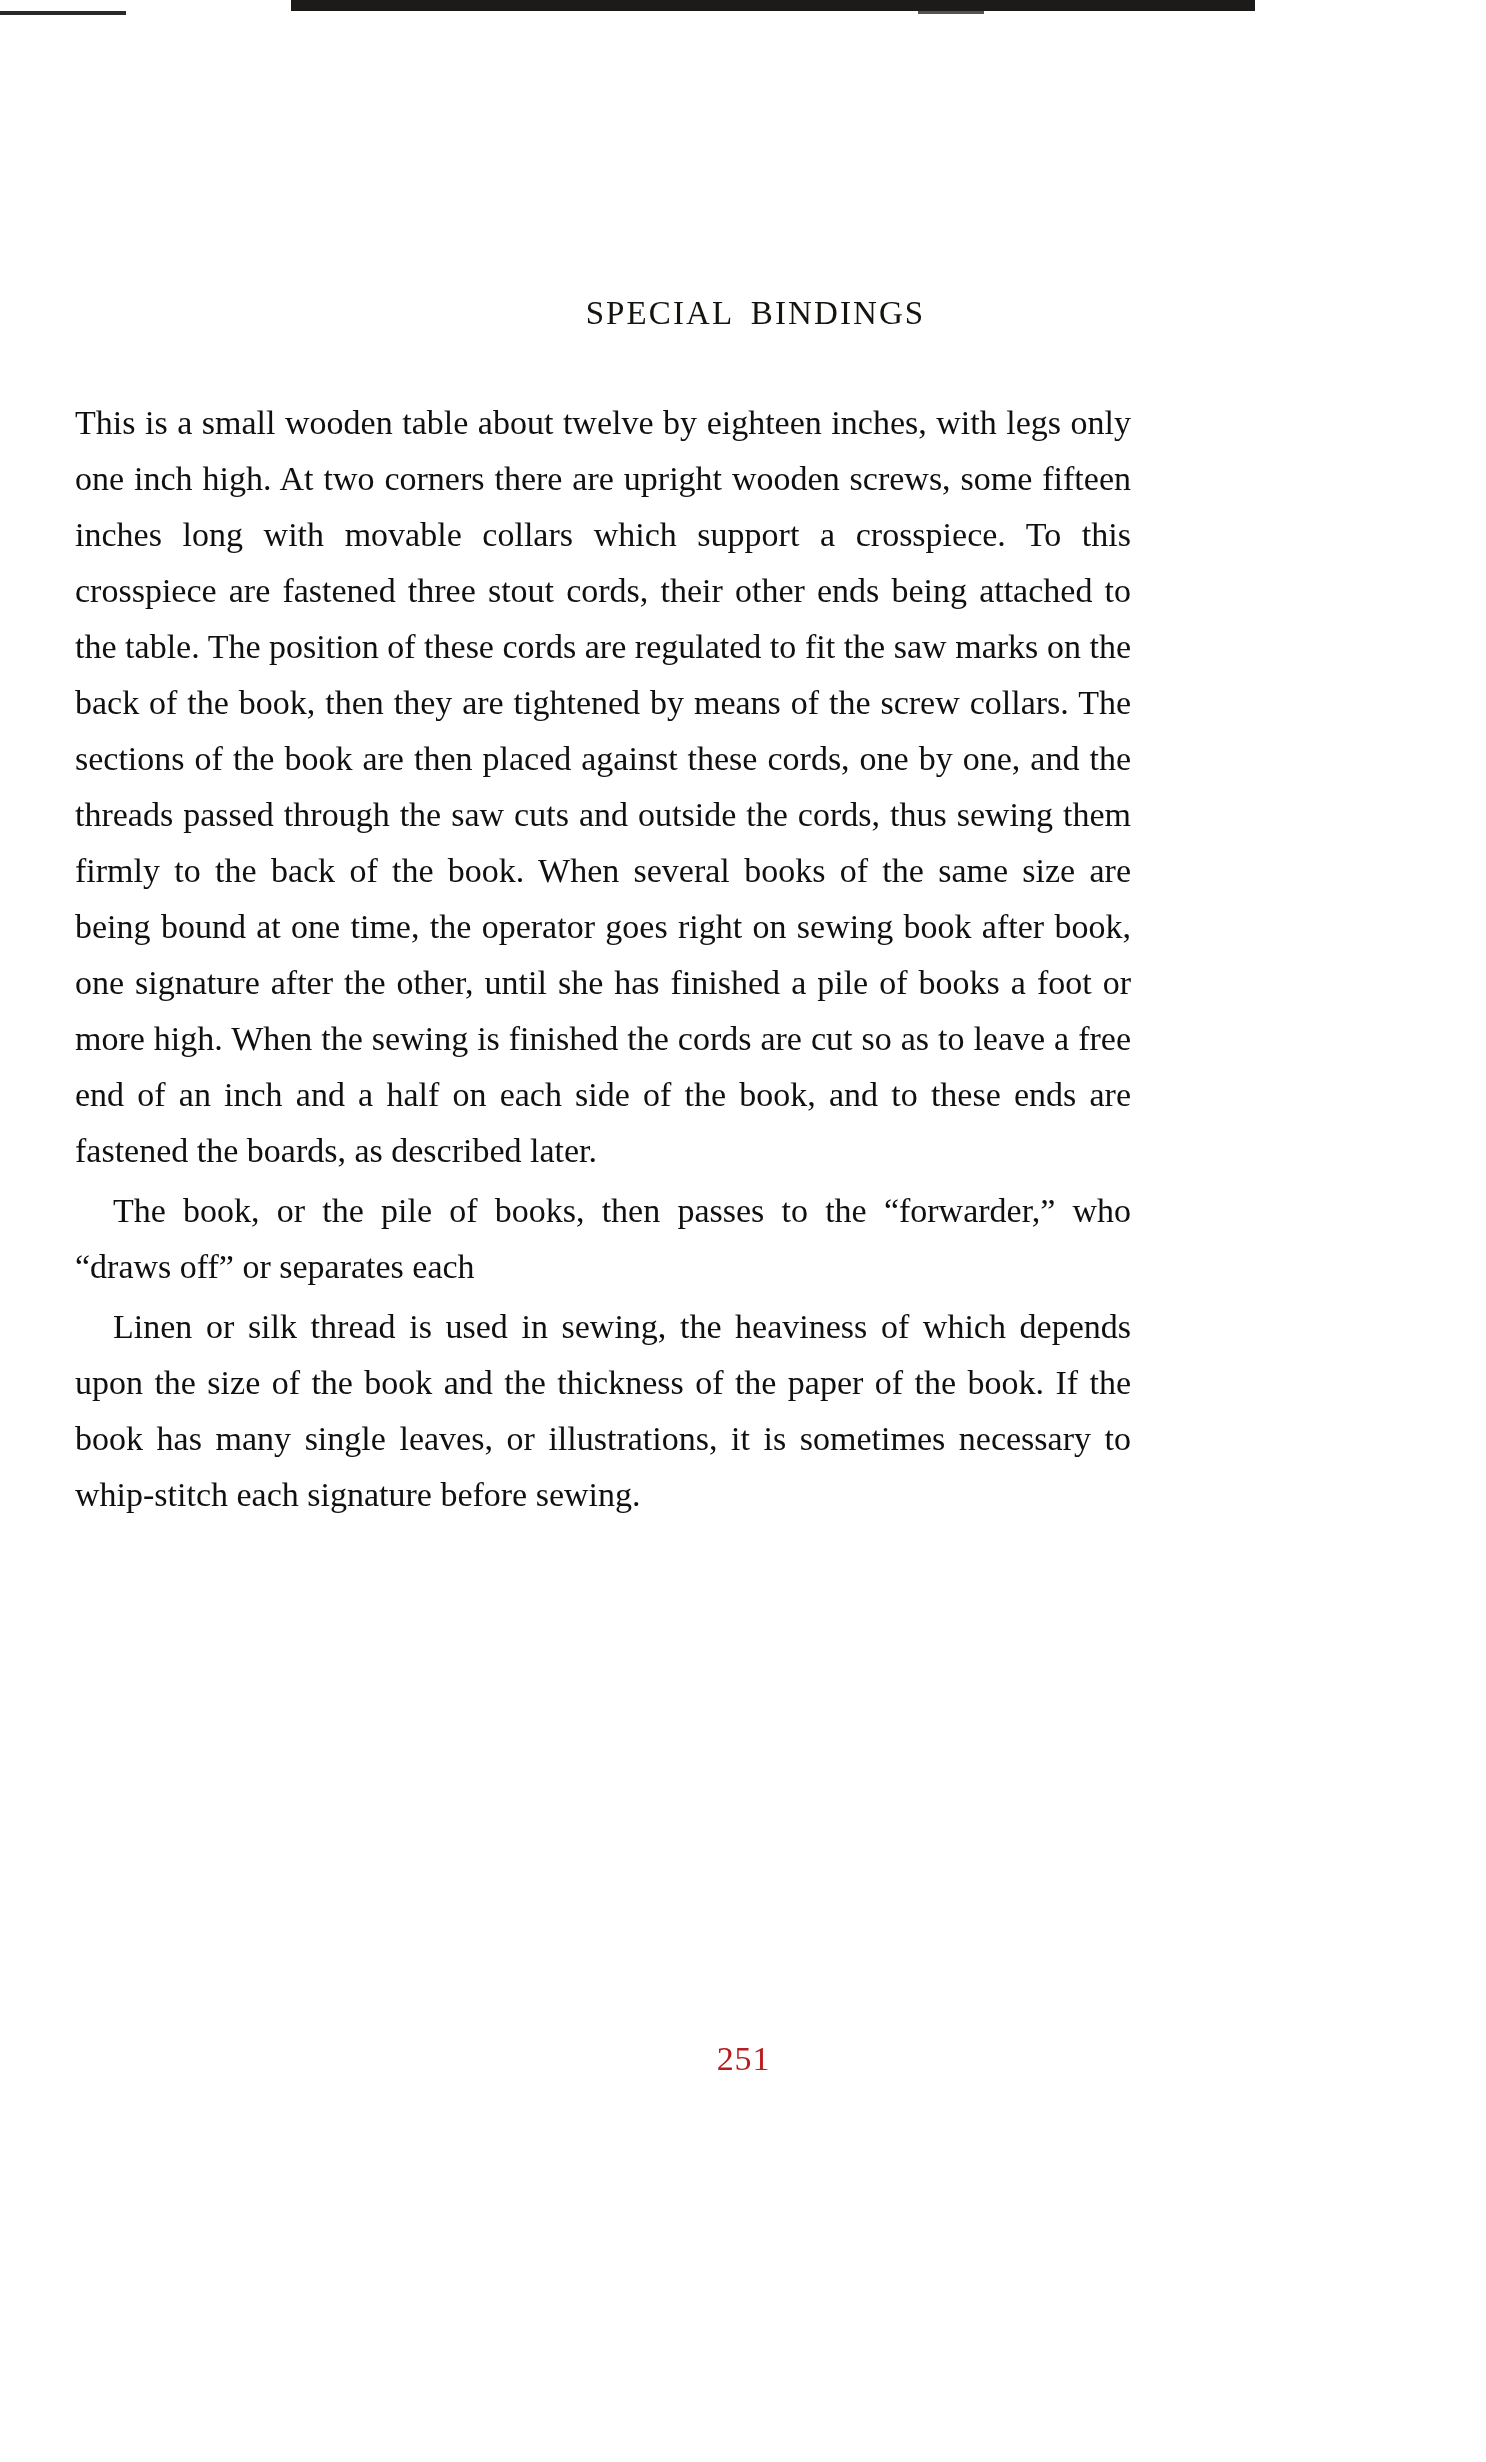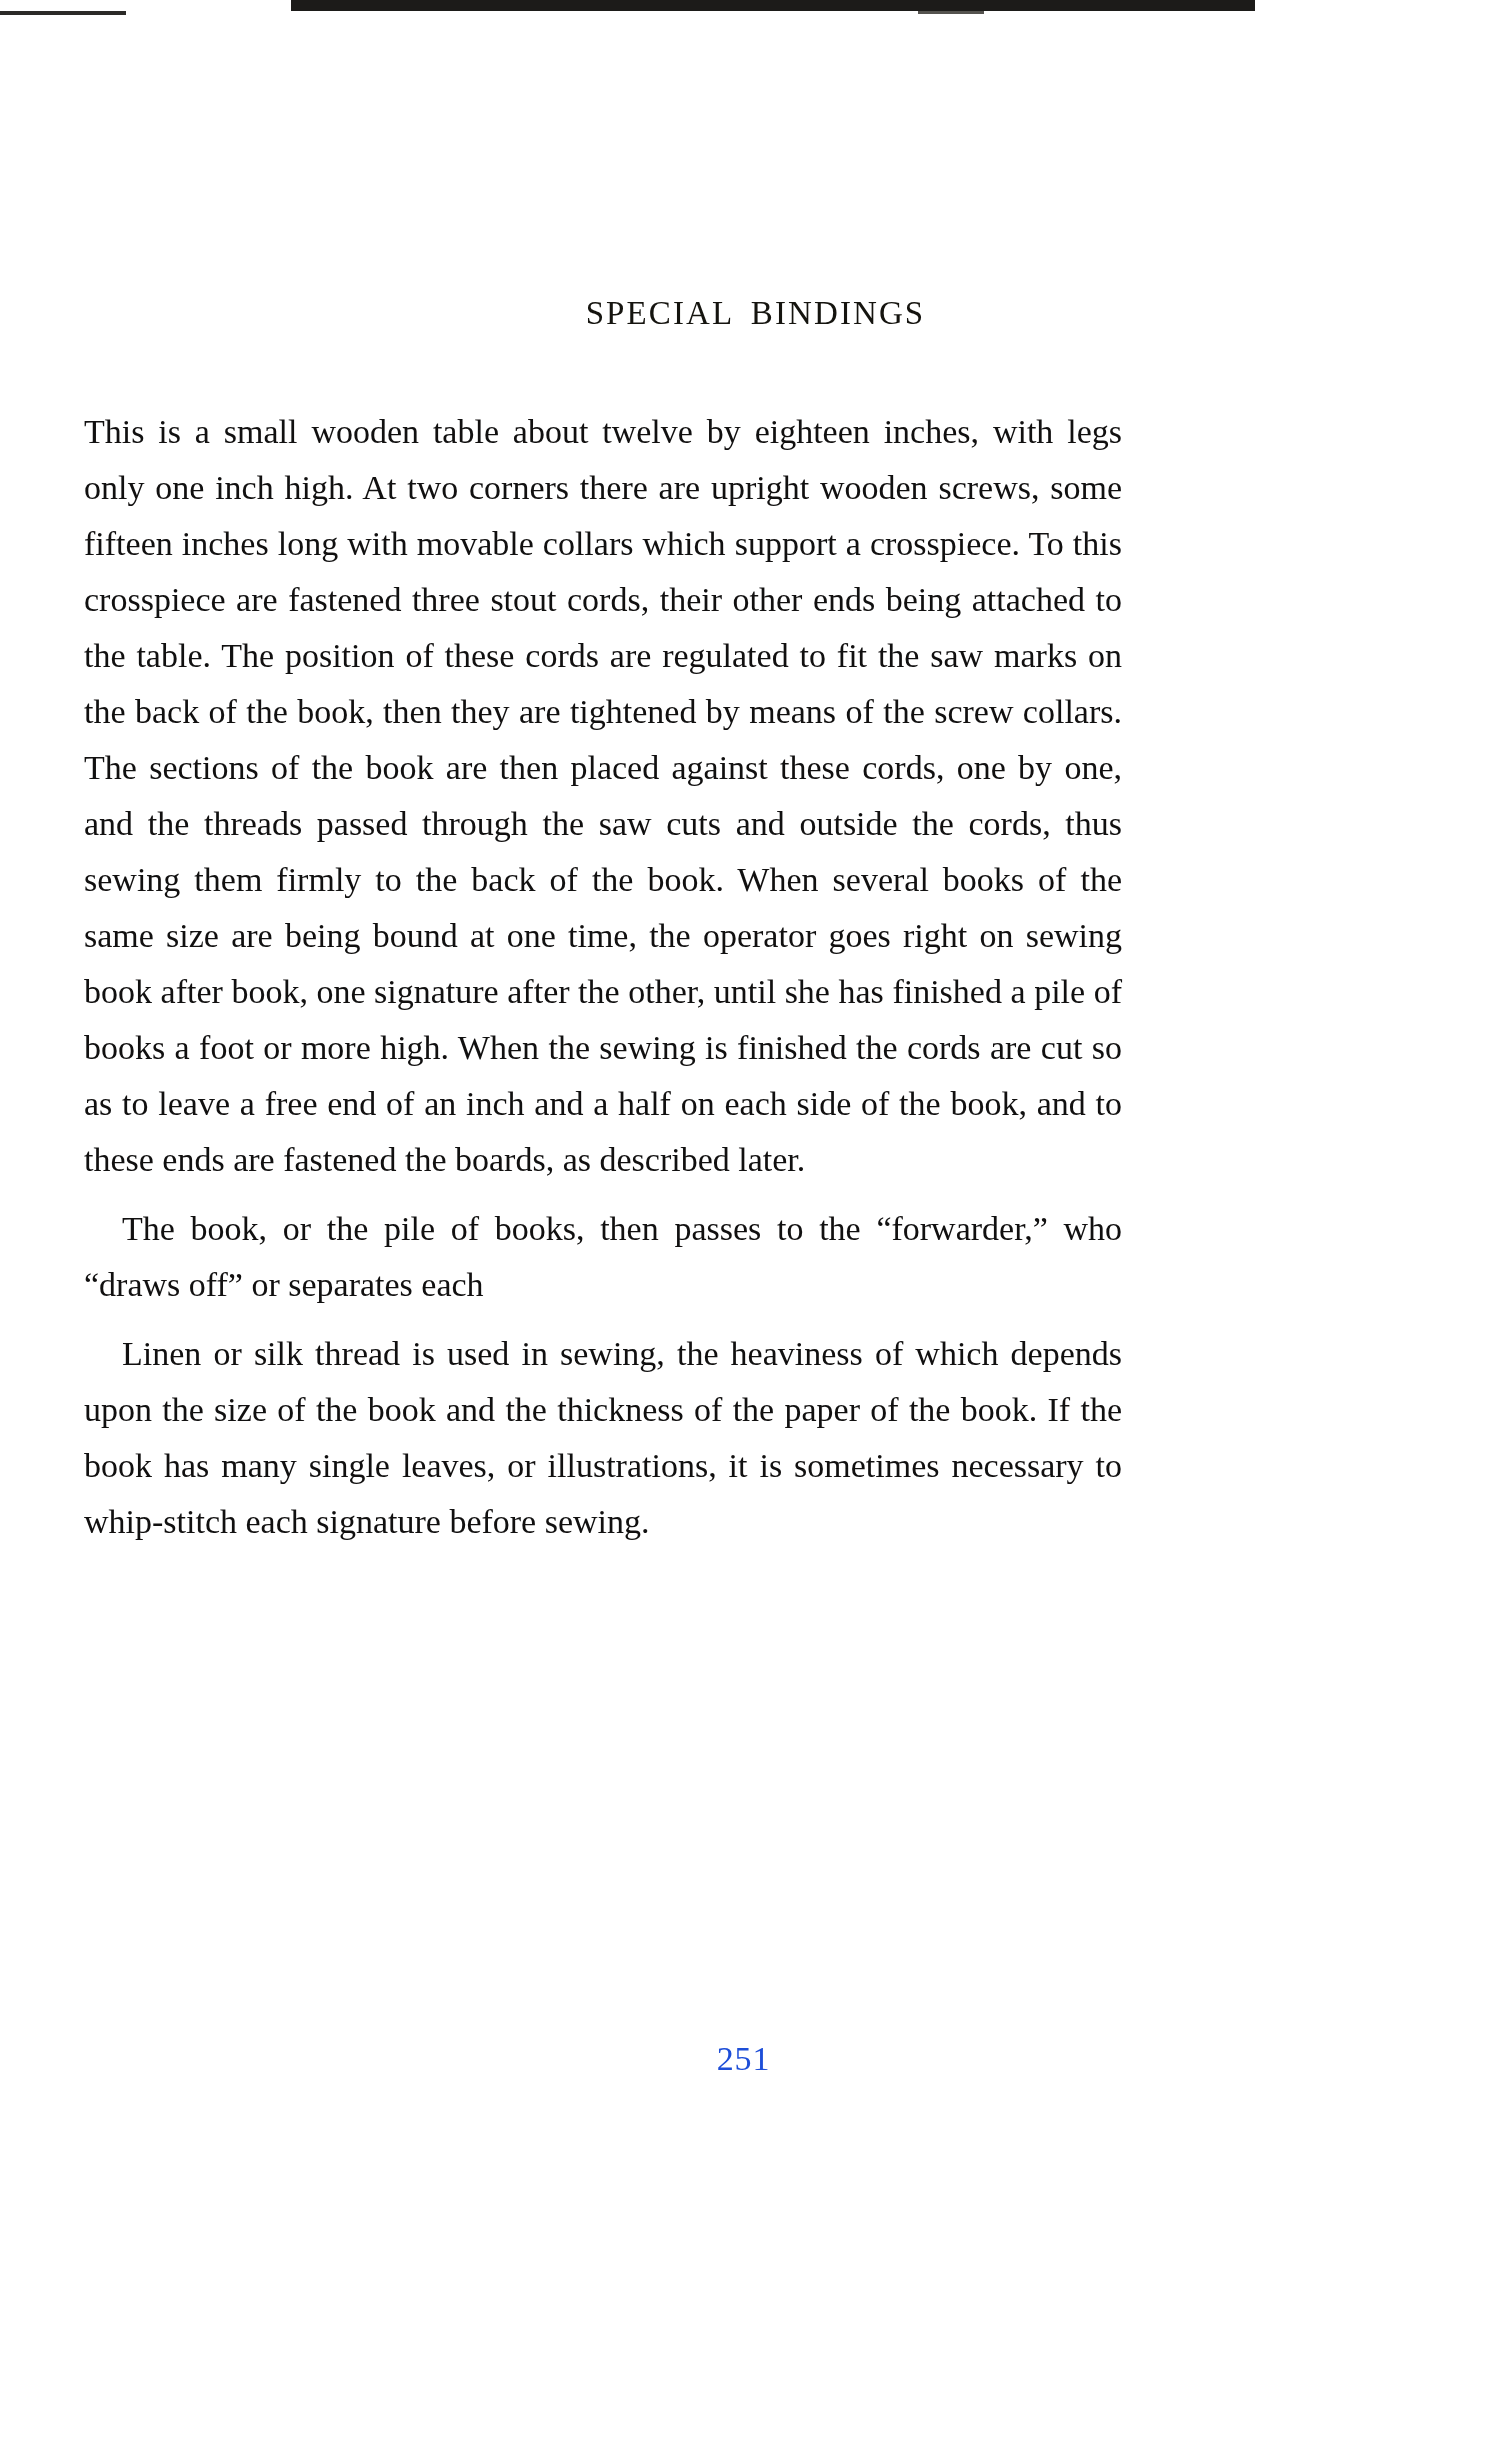--- a/index.html
+++ b/index.html
@@ -75,40 +75,40 @@
     left: 71px;
     top: 391px;
     width: 1064px;
   }
 
   .para {
     font-size: 34px;
     line-height: 56px;
     text-align: justify;
     text-justify: inter-word;
-    margin: 13px;
+    margin: 4px;
     color: #111010;
     font-family: Liberation Serif, serif;
   }
   .para + .para {
     margin-top: 0;
   }
   .indent {
     text-indent: 38px;
   }
   
 
   .folio {
     position: absolute;
     left: 0;
     top: 2040px;
     width: 1487px;
     text-align: center;
     font-size: 34px;
-    color: #1d4ed8;
+    color: #b91c1c;
     letter-spacing: 0.8px;
   }
 </style>
 </head>
 <body>
 
 <div class="scan-bar">
   <div class="seg-a"></div>
   <div class="seg-b"></div>
   <div class="seg-c"></div>

